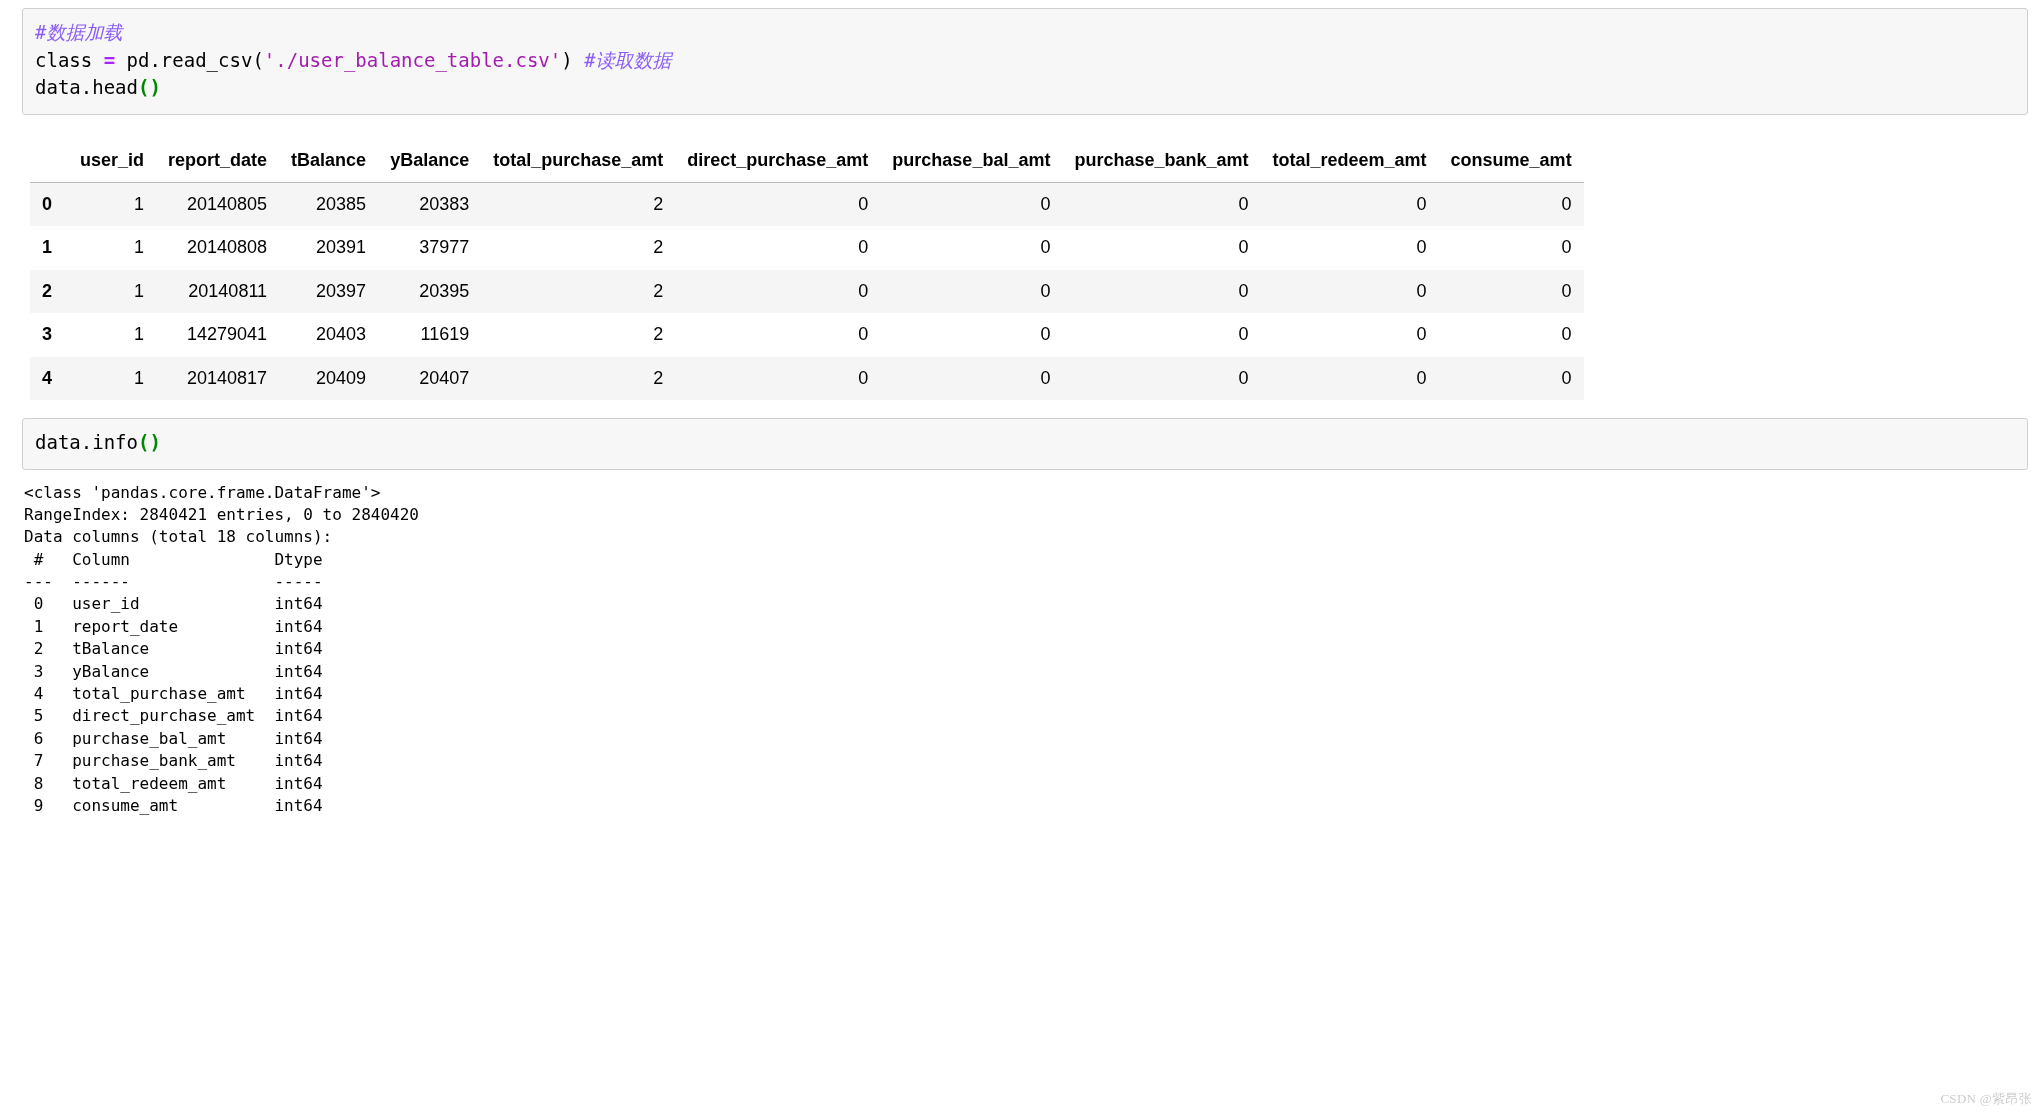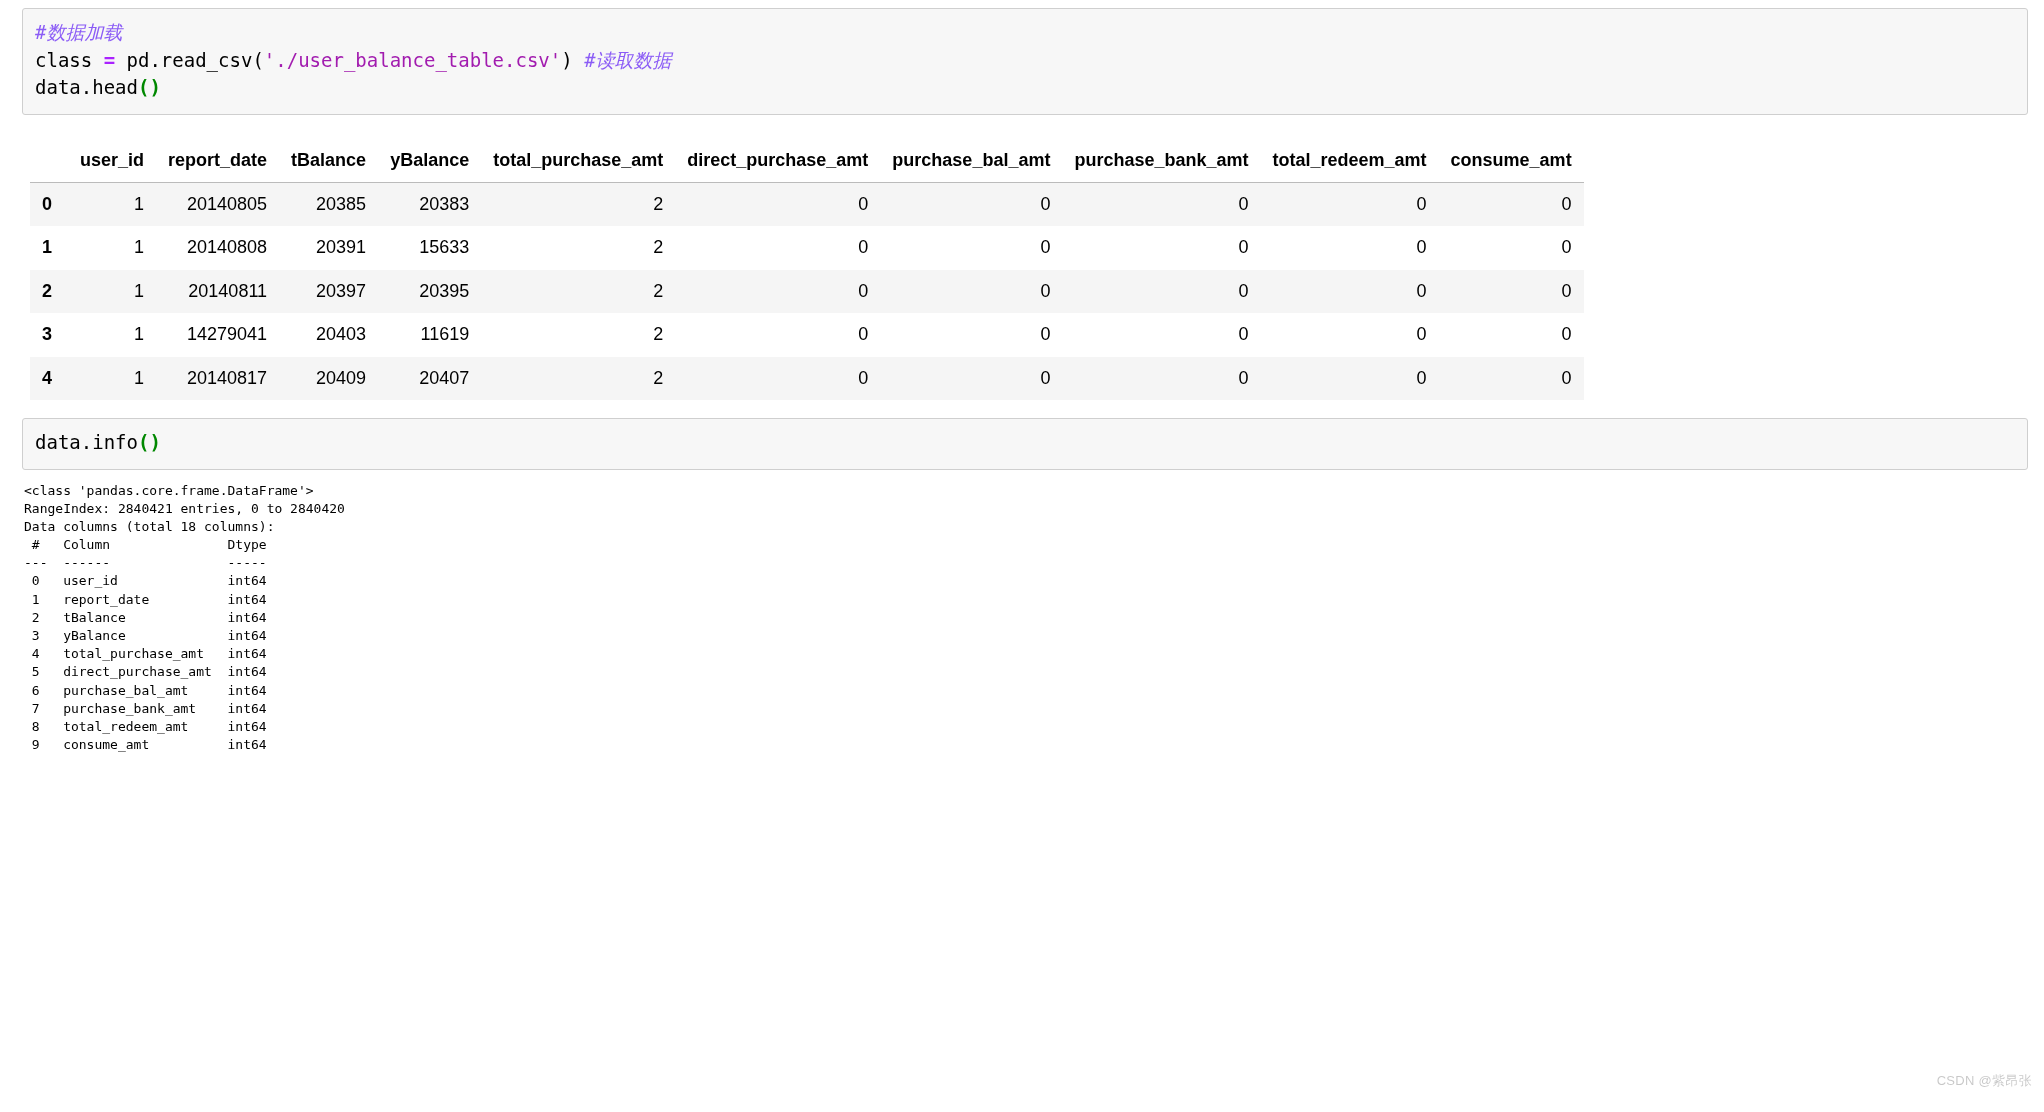--- a/index.html
+++ b/index.html
@@ -60,32 +60,32 @@
   }
   table.dataframe tbody td {
     text-align: right;
     padding: 10px 12px;
   }
   table.dataframe tbody tr:nth-child(odd)  { background: #f5f5f5; }
   table.dataframe tbody tr:nth-child(even) { background: #ffffff; }
 
   .output-pre {
     font-family: Menlo, Consolas, "DejaVu Sans Mono", monospace;
-    font-size: 13px;
+    font-size: 16px;
     line-height: 1.4;
     white-space: pre;
     margin: 10px 0 0 2px;
   }
   .watermark {
     position: absolute;
     right: 12px;
-    bottom: 22px;
+    bottom: 4px;
     font-size: 13px;
     color: rgba(0,0,0,0.22);
-    font-family: Liberation Sans, sans-serif;
+    font-family: Liberation Serif, serif;
     letter-spacing: 0.3px;
   }
   .cell-wrap { position: relative; }
 </style>
 </head>
 <body>
 
 <div class="notebook">
 
   <div class="cell cell-wrap">
@@ -124,21 +124,21 @@
             <td>0</td>
             <td>0</td>
             <td>0</td>
             <td>0</td>
           </tr>
           <tr>
             <th>1</th>
             <td>1</td>
             <td>20140808</td>
             <td>20391</td>
-            <td>15633</td>
+            <td>37977</td>
             <td>2</td>
             <td>0</td>
             <td>0</td>
             <td>0</td>
             <td>0</td>
             <td>0</td>
           </tr>
           <tr>
             <th>2</th>
             <td>1</td>

